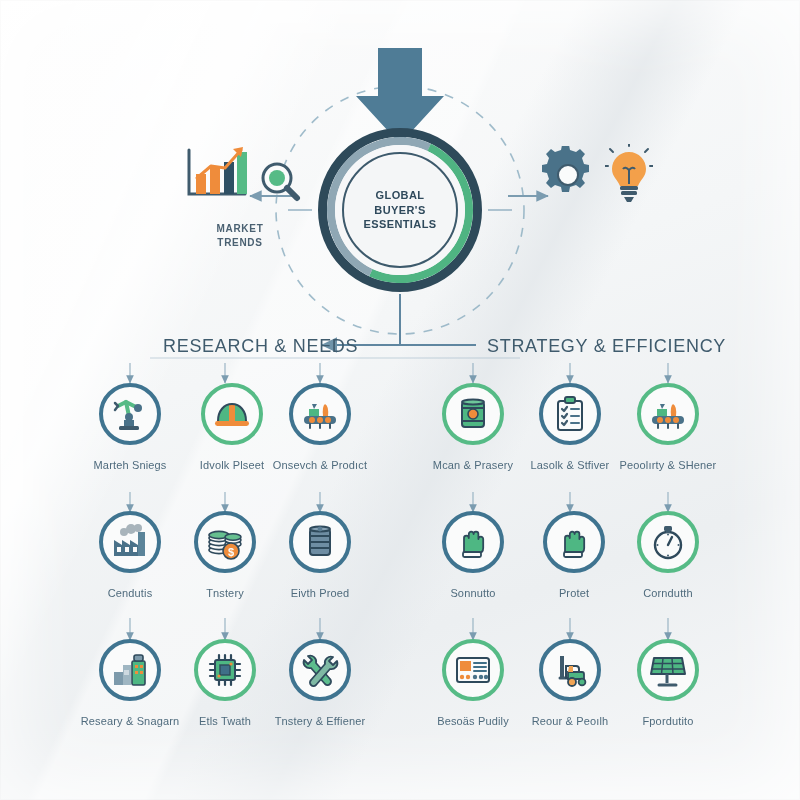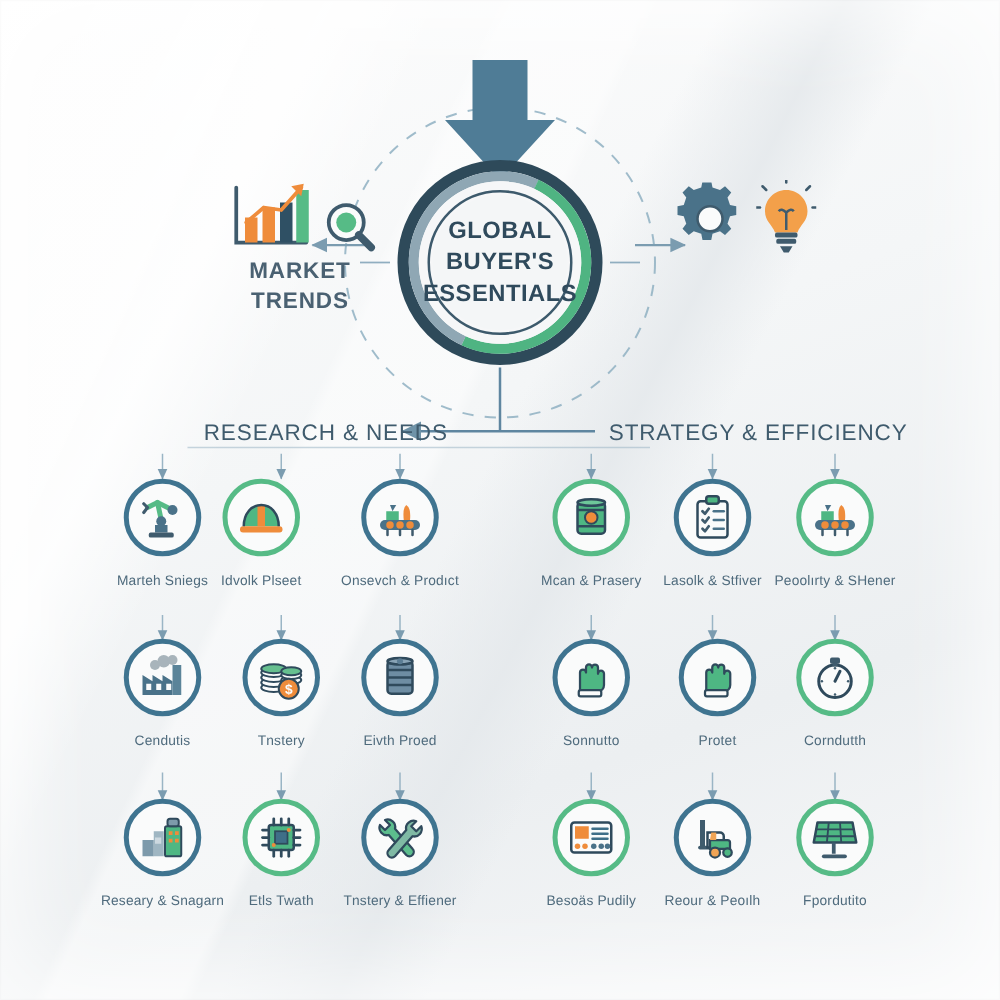--- a/index.html
+++ b/index.html
@@ -23,26 +23,26 @@
   .hub .ring-outer{position:absolute;inset:0;border-radius:50%;
      border:9px solid #2e4a5a;box-sizing:border-box;}
   .hub .ring-green{position:absolute;inset:9px;border-radius:50%;
      border:8px solid #4fb482;box-sizing:border-box;
      border-top-color:#8fa7b4;border-left-color:#8fa7b4;transform:rotate(-20deg);}
   .hub .ring-white{position:absolute;inset:17px;border-radius:50%;background:#f6f7f8;}
   .hub .ring-thin{position:absolute;inset:24px;border-radius:50%;
      border:2px solid #3d5a6c;box-sizing:border-box;}
   .hub .hub-core{position:absolute;inset:28px;border-radius:50%;background:#f4f6f7;
      display:flex;align-items:center;justify-content:center;}
-  .hub-title{font-size:19px;font-weight:bold;color:#2f4a5c;letter-spacing:.4px;
+  .hub-title{font-size:11px;font-weight:bold;color:#2f4a5c;letter-spacing:.4px;
      line-height:1.32;text-align:center;white-space:pre-line;}
 
   
   .callout{position:absolute;z-index:3;text-align:center;width:170px;}
-  .callout .cap{margin-top:0;font-size:18px;font-weight:bold;letter-spacing:.7px;
+  .callout .cap{margin-top:18px;font-size:10px;font-weight:bold;letter-spacing:.7px;
      color:#4a6172;line-height:1.35;white-space:pre-line;text-align:center;}
   #callout-left{left:155px;top:140px;}
   #callout-right{left:512px;top:140px;}
   .ci{height:64px;display:flex;align-items:flex-end;justify-content:center;gap:6px;}
 
   
   .branch-h{position:absolute;z-index:3;font-size:18px;font-weight:normal;
      letter-spacing:.7px;color:#3f5b6d;}
   #branch-left-h{left:163px;top:336px;}
   #branch-right-h{left:487px;top:336px;}
@@ -168,21 +168,21 @@
 
   <div id="nodes" class="fg">
       <div class="node blue" style="left: 66px; top: 383px;">
         <div class="bub">
           <svg class="ico">
             <use href="#robot-arm-icon"></use>
           </svg>
         </div>
         <div class="lbl">Marteh Sniegs</div>
       </div>
-      <div class="node green" style="left: 145px; top: 383px;">
+      <div class="node green" style="left: 168px; top: 383px;">
         <div class="bub">
           <svg class="ico">
             <use href="#hard-hat-icon"></use>
           </svg>
         </div>
         <div class="lbl">Idvolk Plseet</div>
       </div>
       <div class="node blue" style="left: 256px; top: 383px;">
         <div class="bub">
           <svg class="ico">

